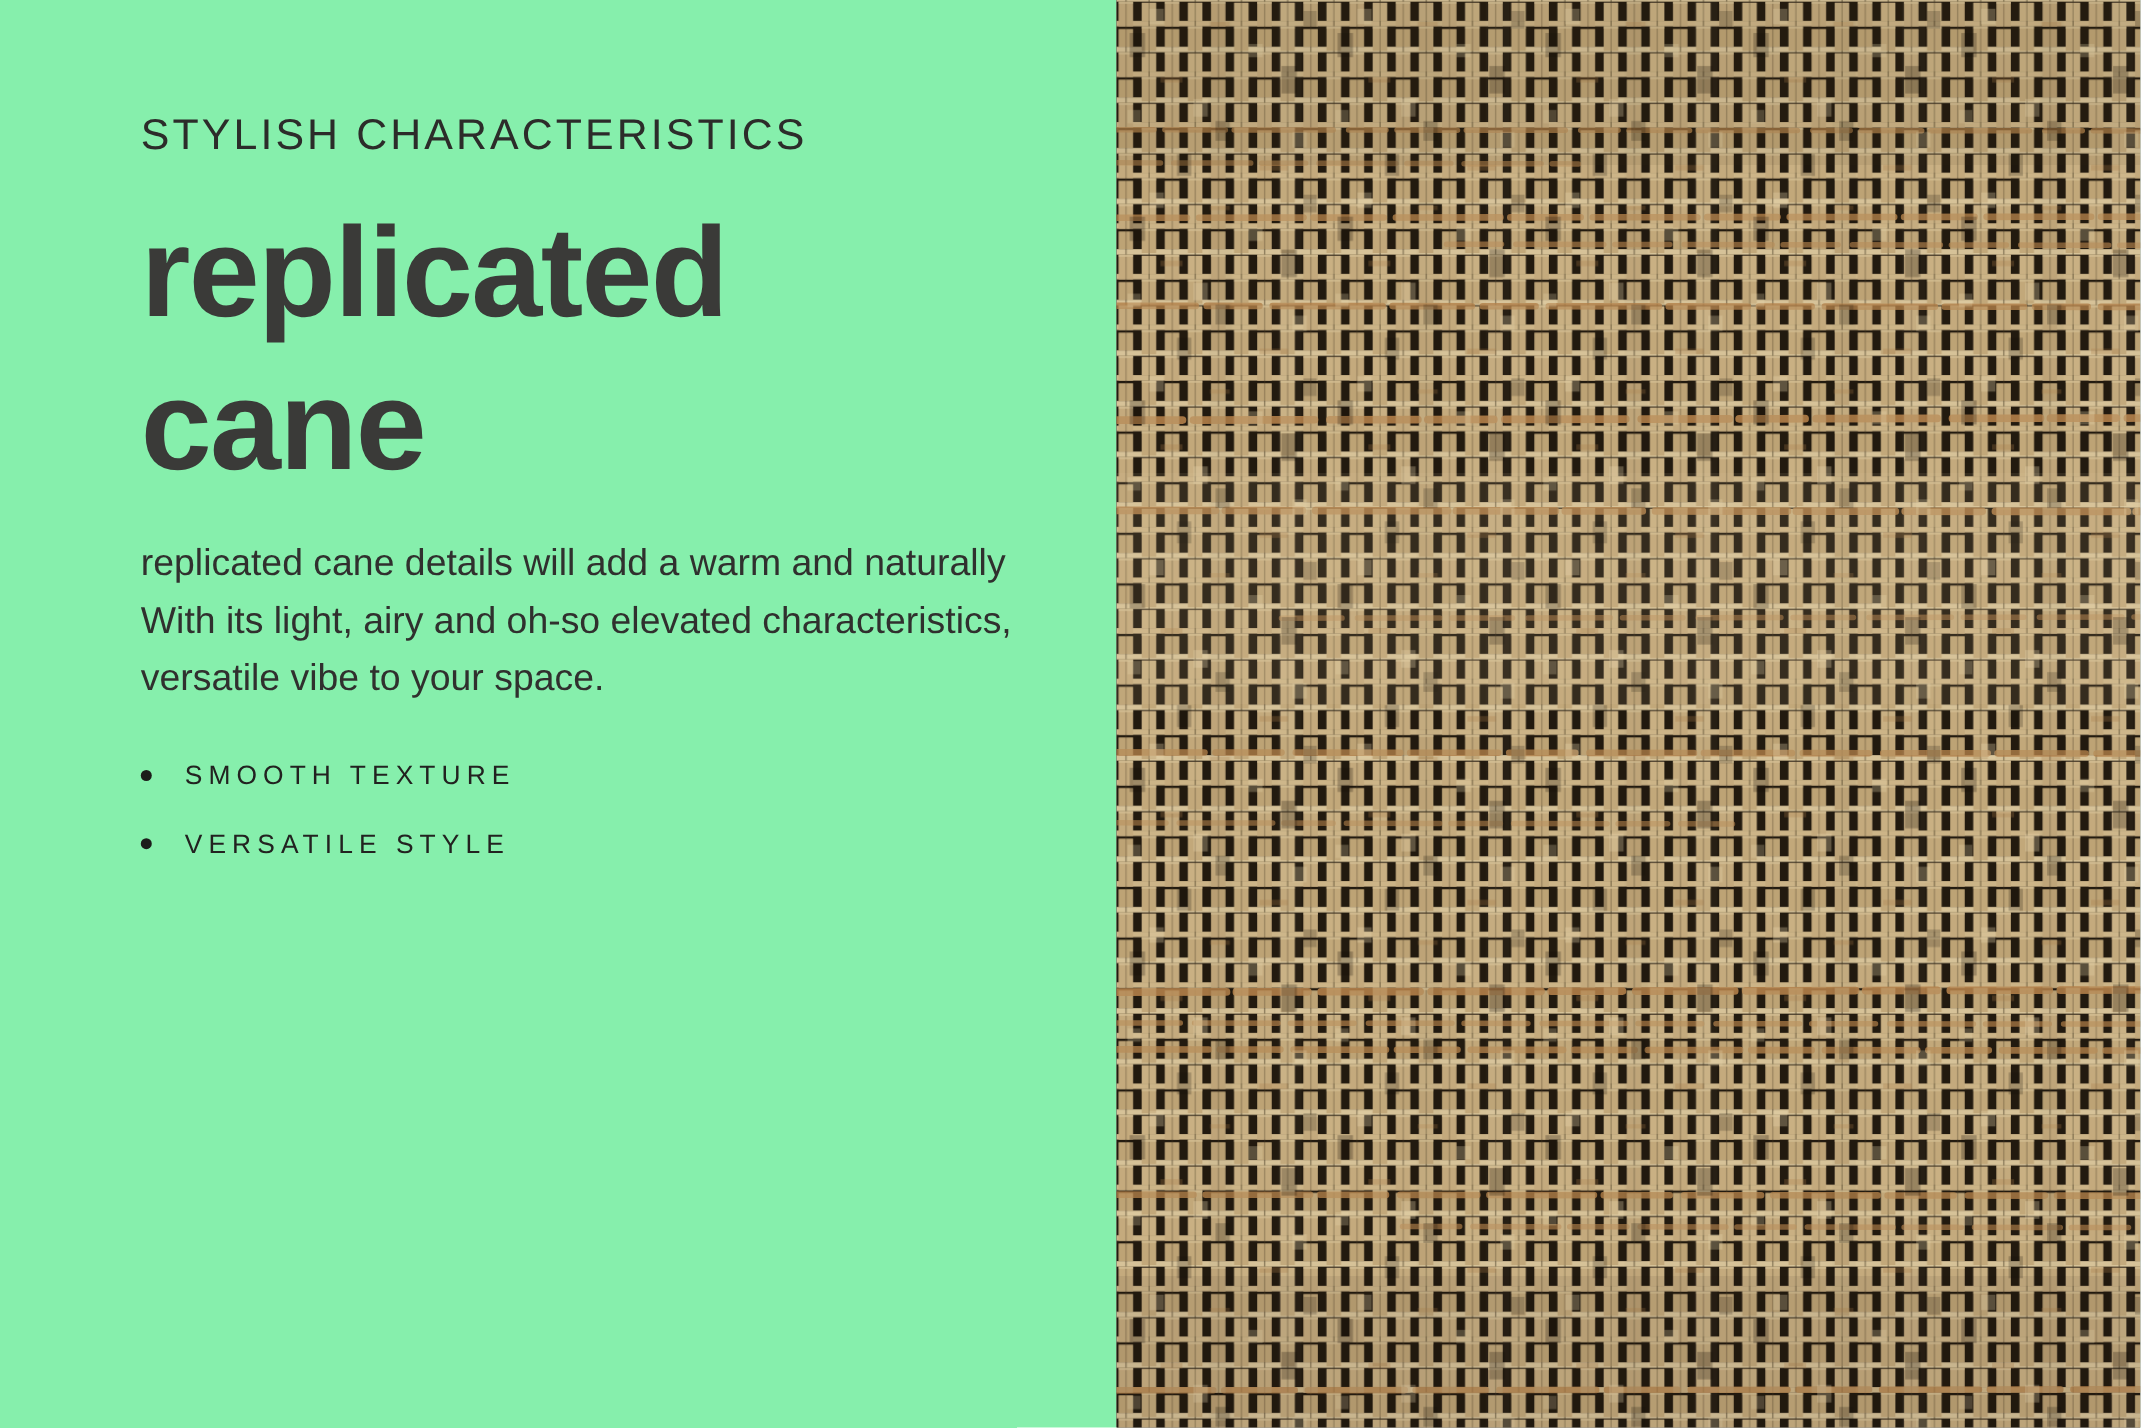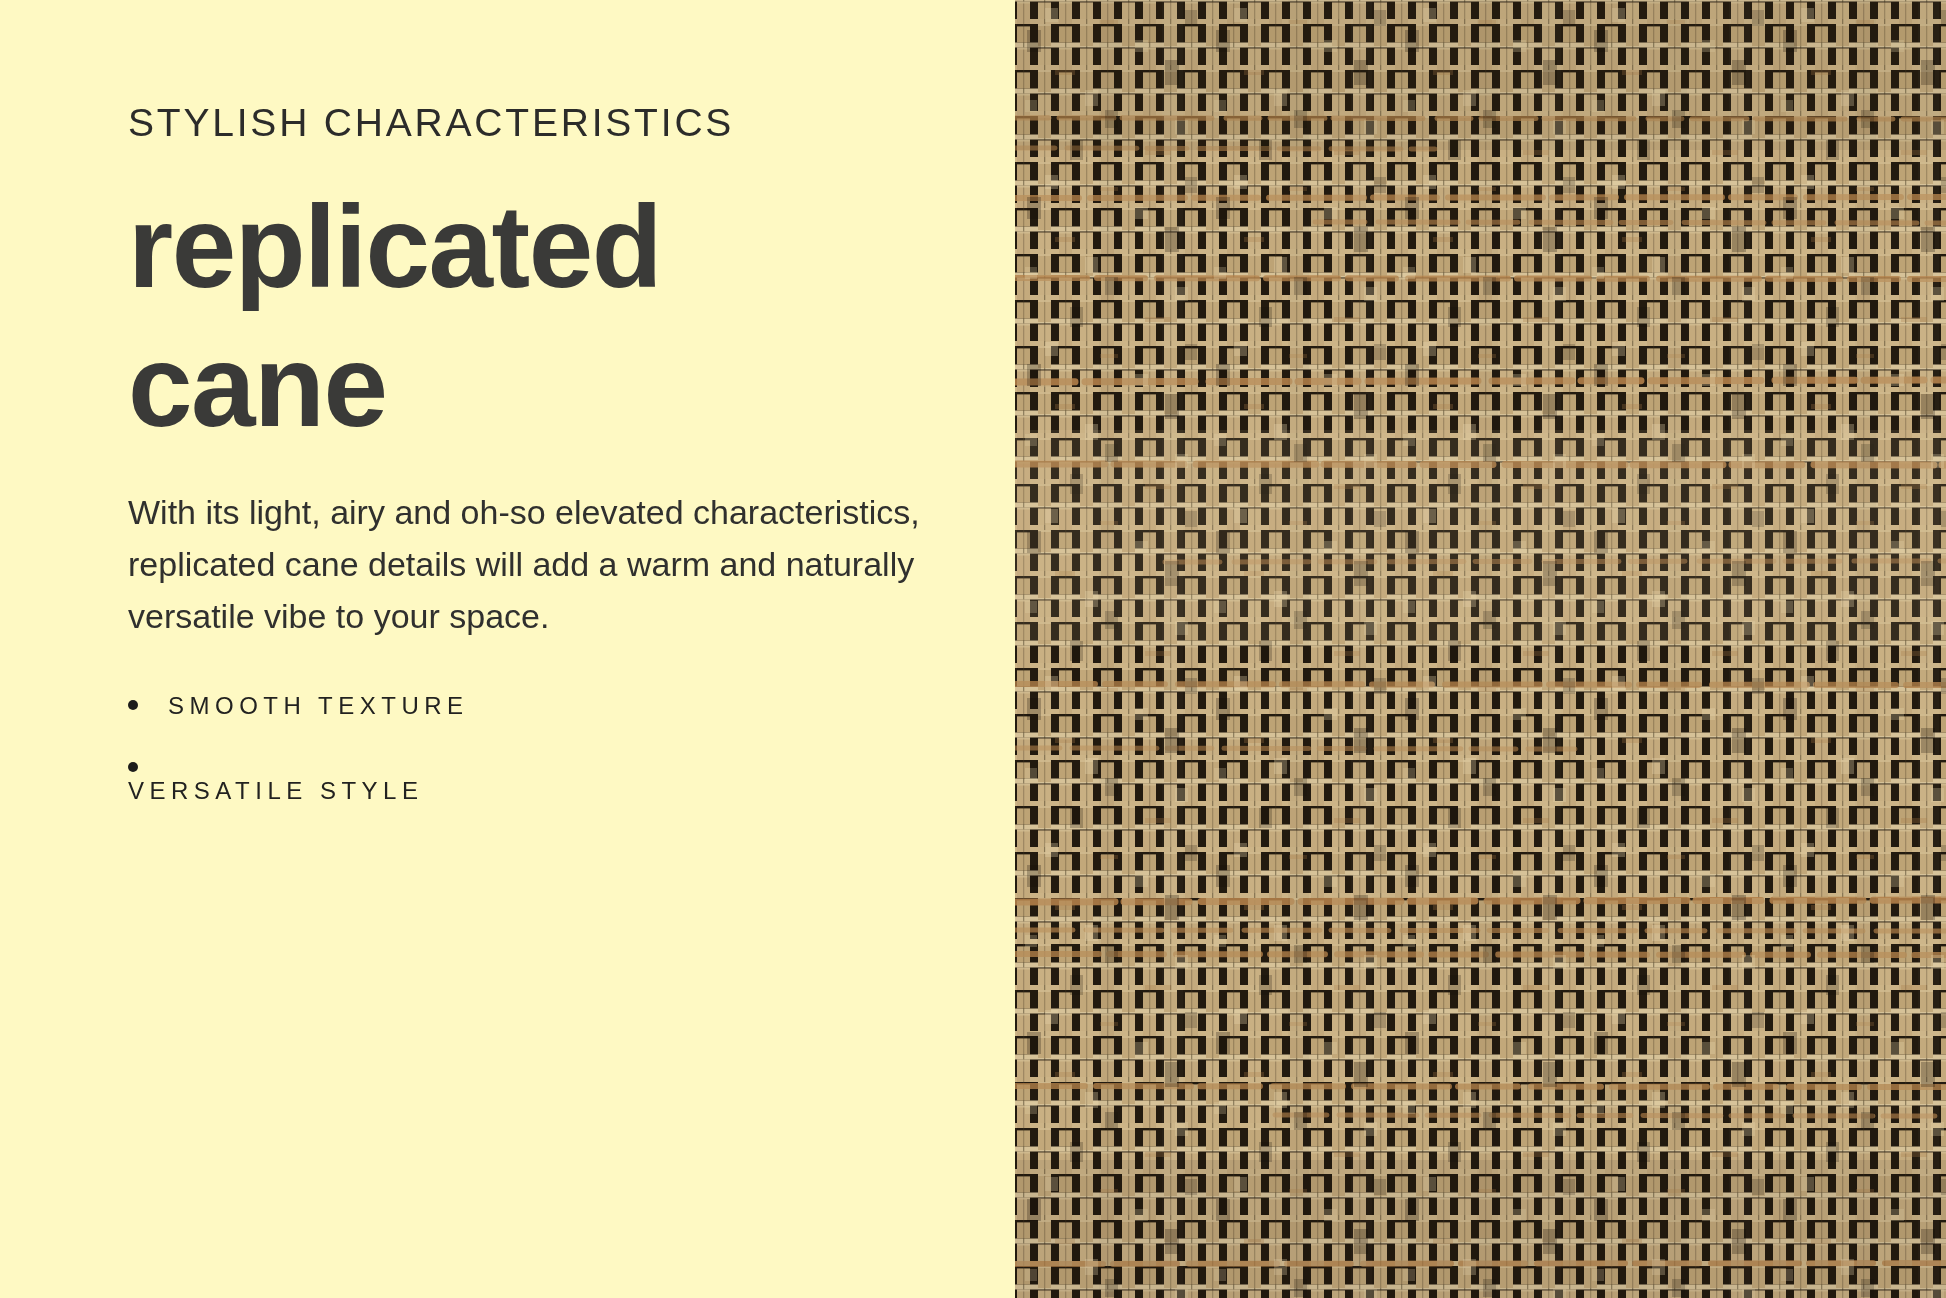--- a/index.html
+++ b/index.html
@@ -5,21 +5,21 @@
   html,body{margin:0;padding:0;background:#ffffff;}
   .page{
     position:relative;
     width:1946px;height:1298px;
     overflow:hidden;
     background:#ffffff;
     font-family:"Liberation Sans","DejaVu Sans",sans-serif;
   }
   .left-panel{
     position:absolute;left:0;top:0;width:1015px;height:1298px;
-    background:#fef9c3;
+    background:#86efac;
   }
   .content{
     box-sizing:border-box;
     padding:100px 40px 0 128px;
     width:1000px;
   }
   .eyebrow{
     font-size:39px;
     letter-spacing:2.8px;
     font-weight:400;
@@ -49,21 +49,21 @@
     padding:0;
     font-size:24px;
     letter-spacing:5.5px;
     color:#222220;
   }
   .feature{
     display:flex;
     align-items:flex-start;
     line-height:37px;
   }
-  .feature + .feature{margin-top:25px;flex-direction:column;}
+  .feature + .feature{margin-top:25px;}
   .dot{
     flex:0 0 auto;
     width:10px;height:10px;
     border-radius:50%;
     background:#1d1d1b;
     margin:13px 30px 0 0;
   }
   .f-line{display:block;white-space:nowrap;}
   .texture{
     position:absolute;left:1015px;top:0;width:931px;height:1298px;
@@ -80,22 +80,22 @@
     <div class="content">
 
       <div class="eyebrow">STYLISH CHARACTERISTICS</div>
 
       <h1 class="title">
         <span class="title-line">replicated</span>
         <span class="title-line">cane</span>
       </h1>
 
       <div class="desc">
+        <div class="desc-line">replicated cane details will add a warm and naturally</div>
         <div class="desc-line">With its light, airy and oh-so elevated characteristics,</div>
-        <div class="desc-line">replicated cane details will add a warm and naturally</div>
         <div class="desc-line">versatile vibe to your space.</div>
       </div>
 
       <ul class="features">
         <li class="feature">
           <span class="dot"></span>
           <span class="feature-text">
             <span class="f-line">SMOOTH TEXTURE</span>
           </span>
         </li>

